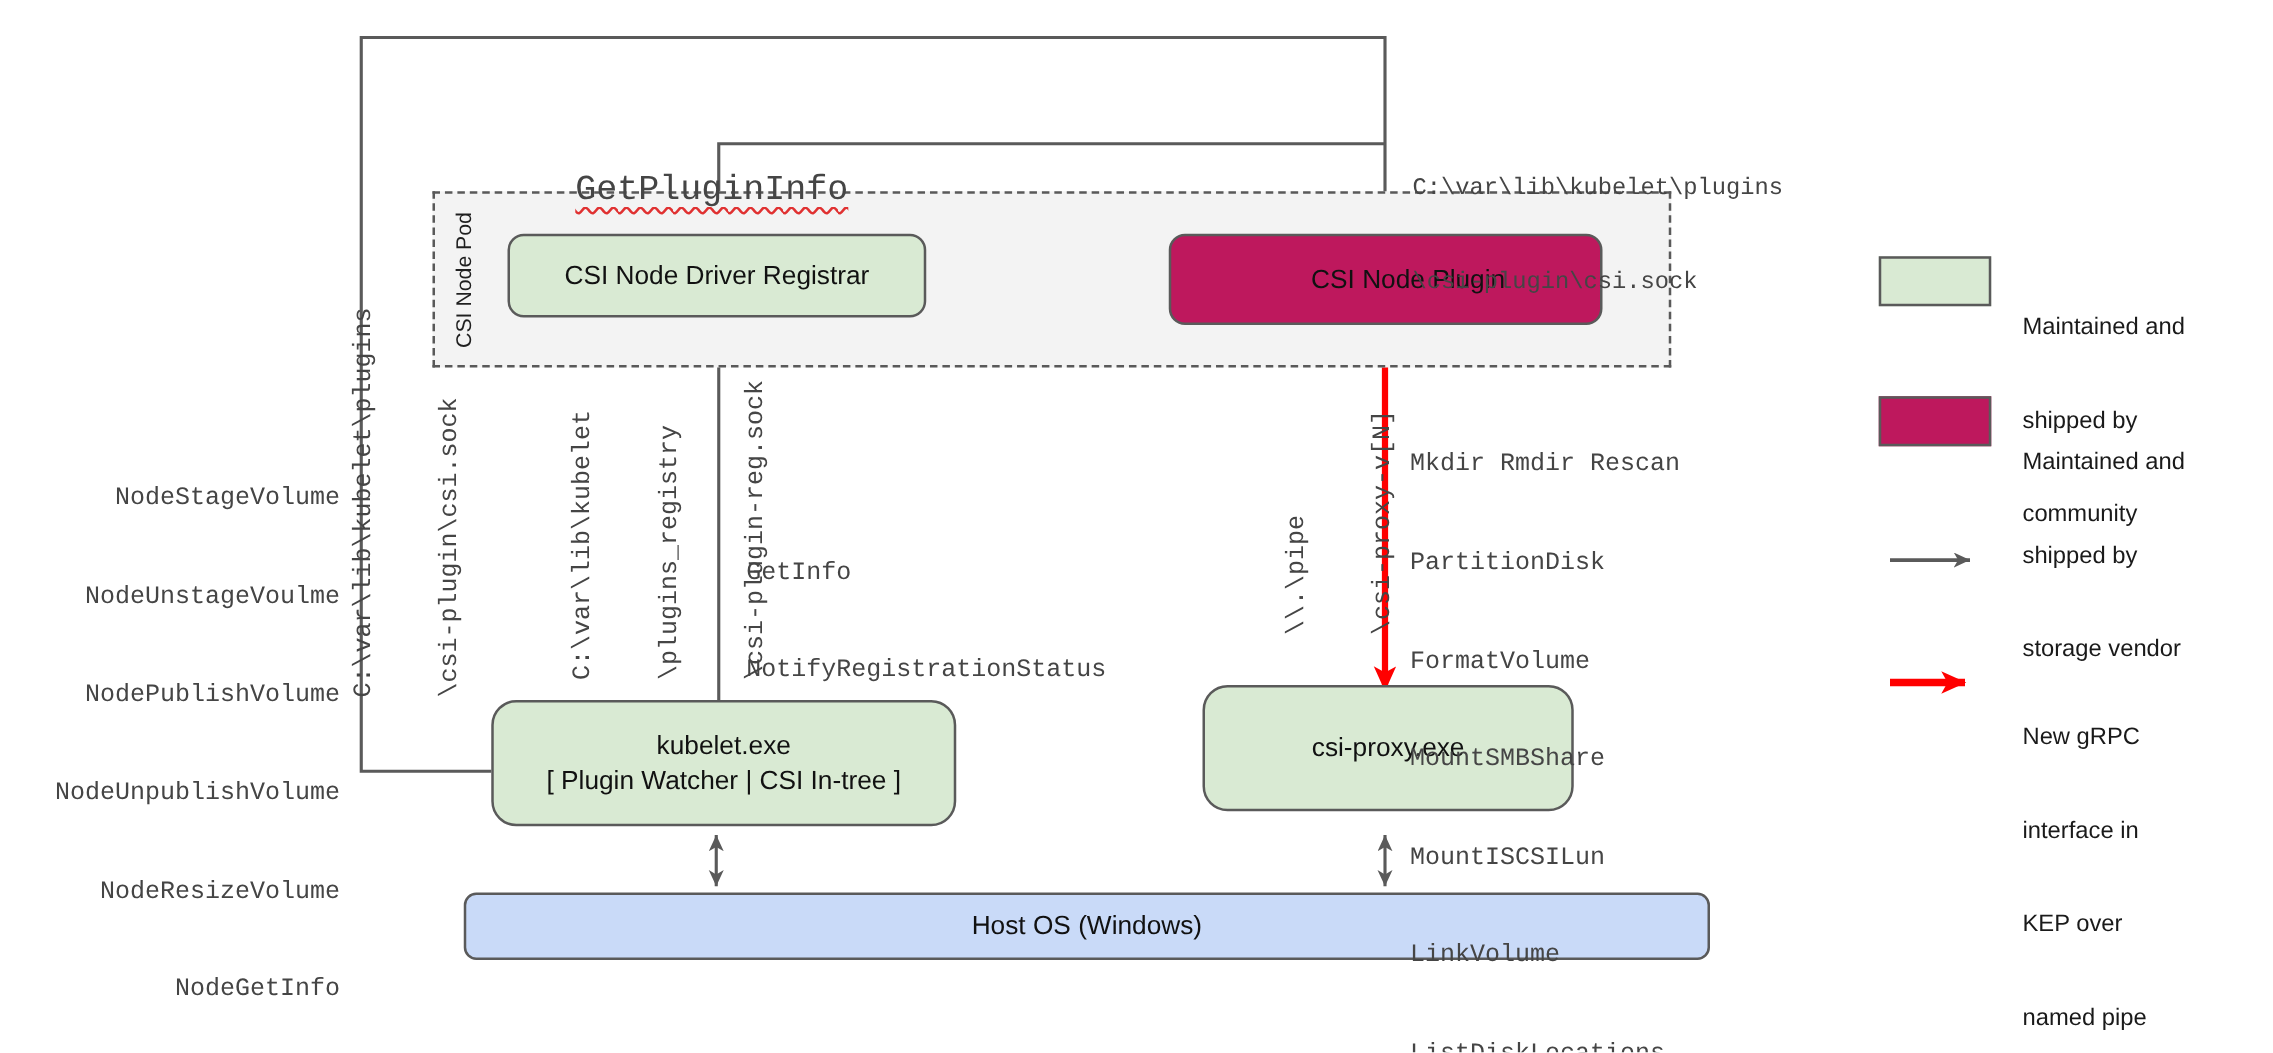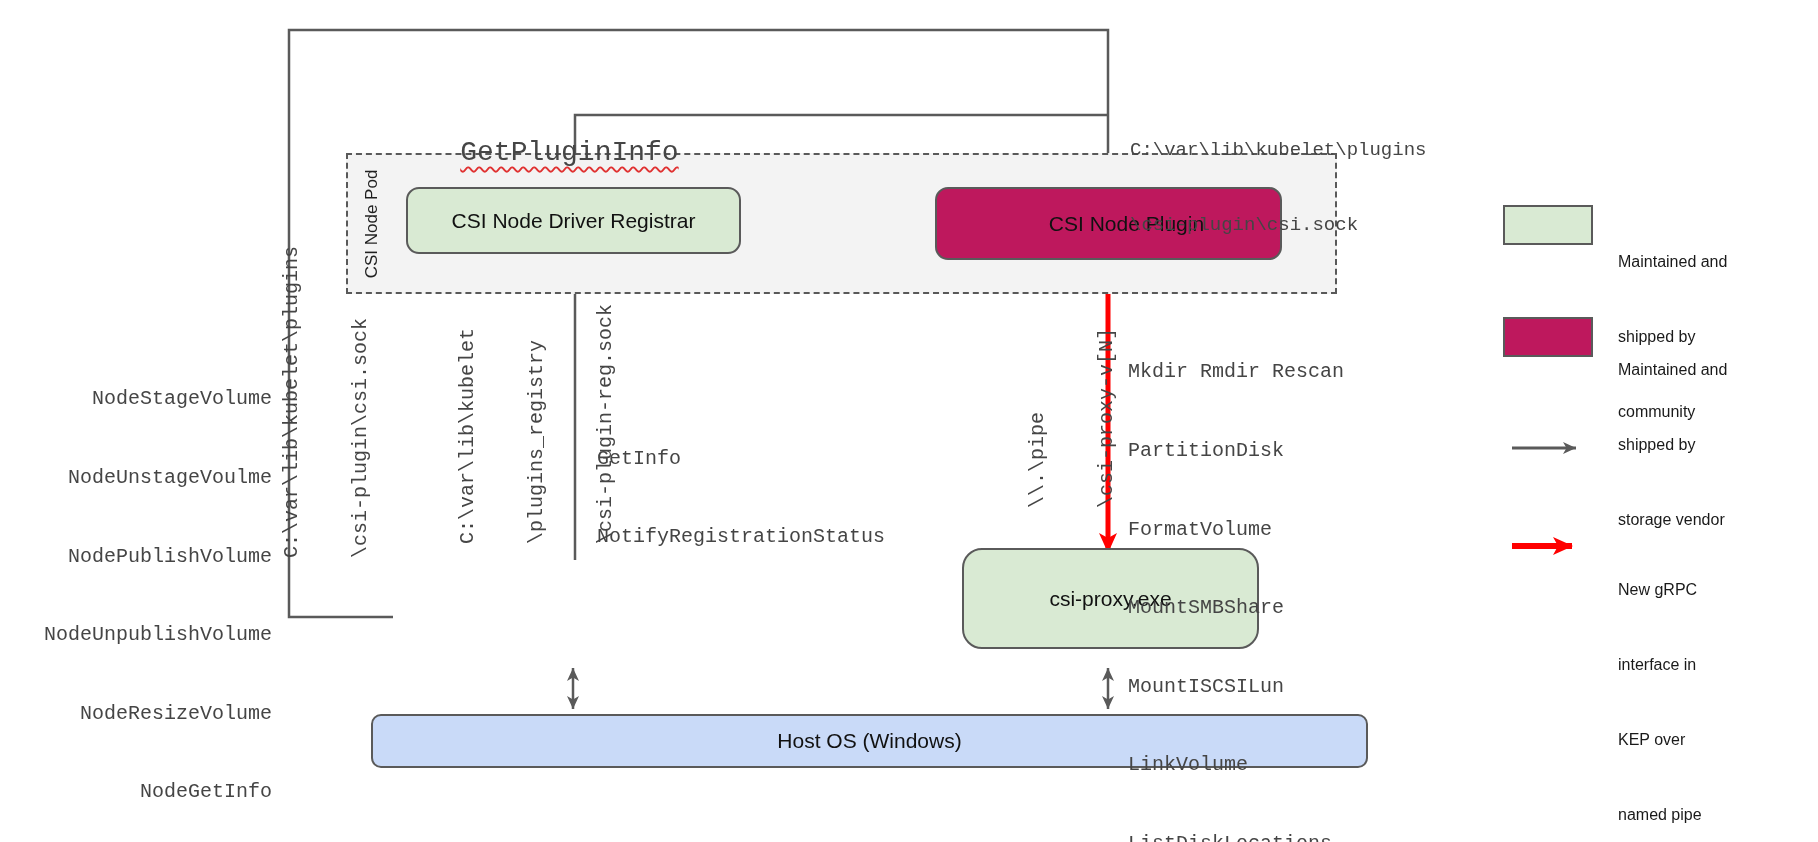--- a/index.html
+++ b/index.html
@@ -50,21 +50,21 @@
     background:#f3f3f3;border:2.5px dashed #595959;box-sizing:border-box;
   }
   .pod-label{
     position:absolute;left:372px;top:224px;
     transform:translate(-50%,-50%) rotate(-90deg);
     font-size:17px;color:#1f1f1f;white-space:nowrap;
   }
 
   
   .swatch{position:absolute;width:90px;height:40px;border:2px solid #5a5a5a;box-sizing:border-box;}
-  .legend-text{position:absolute;left:1618px;font-size:16px;line-height:25px;color:#1a1a1a;white-space:pre;}
+  .legend-text{position:absolute;left:1618px;font-size:19px;line-height:25px;color:#1a1a1a;white-space:pre;}
 </style>
 </head>
 <body>
 
 <div id="canvas">
 
   <svg class="overlay">
     <defs>
       <marker id="ag" markerUnits="userSpaceOnUse" markerWidth="18" markerHeight="16" refX="13" refY="6" orient="auto-start-reverse">
         <path d="M0,0 L13,6 L0,12 L3.5,6 Z" fill="#5a5a5a"></path>
@@ -94,20 +94,24 @@
   <div class="pod-label">CSI Node Pod</div>
 
   <div class="nodebox green" style="left:406px;top:187px;width:335px;height:67px;border-radius:13px;">
     <span>CSI Node Driver Registrar</span>
   </div>
 
   <div class="nodebox yellow" style="left:935px;top:187px;width:347px;height:73px;border-radius:13px;">
     <span>CSI Node Plugin</span>
   </div>
 
+  <div class="nodebox green" style="left:393px;top:560px;width:372px;height:101px;border-radius:20px;">
+    <span>kubelet.exe</span>
+    <span>[ Plugin Watcher | CSI In-tree ]</span>
+  </div>
 
   <div class="nodebox green" style="left:962px;top:548px;width:297px;height:101px;border-radius:20px;">
     <span>csi-proxy.exe</span>
   </div>
 
   <div class="nodebox blue" style="left:359px;top:714px;width:997px;height:54px;border-radius:10px;">
     <span>Host OS (Windows)</span>
   </div>
 
   <div class="abs mono" style="left:393px;top:114px;font-size:28px;">

